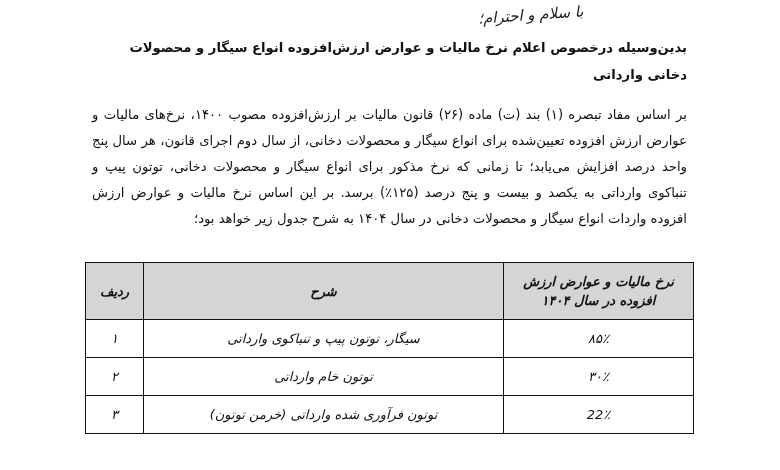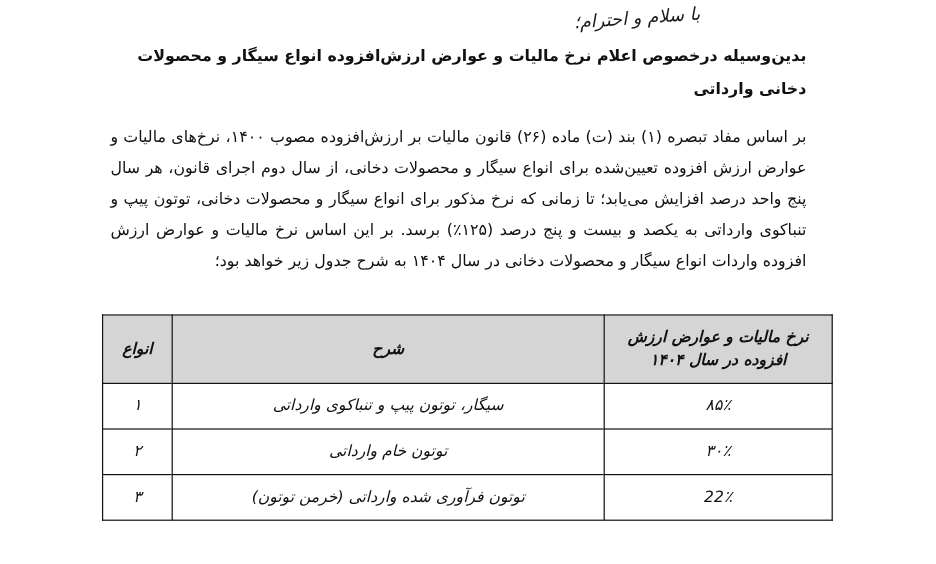--- a/index.html
+++ b/index.html
@@ -29,21 +29,21 @@
     font-size: 15px;
     font-style: italic;
     color: #1a1a1a;
     transform: rotate(-4deg);
     letter-spacing: 0.5px;
     white-space: nowrap;
   }
   .body-block {
     position: absolute;
     top: 34px;
-    right: 108px;
+    right: 93px;
     left: 92px;
   }
   p {
     margin: 0 0 2px 0;
     font-size: 13.2px;
     line-height: 26px;
     text-align: justify;
     text-justify: inter-word;
   }
   p.lead {
@@ -116,21 +116,21 @@
     <table>
       <colgroup>
         <col class="c-rate">
         <col class="c-desc">
         <col class="c-no">
       </colgroup>
       <thead>
         <tr>
           <th>نرخ مالیات و عوارض ارزش افزوده در سال ۱۴۰۴</th>
           <th>شرح</th>
-          <th>انواع</th>
+          <th>ردیف</th>
         </tr>
       </thead>
       <tbody>
         <tr>
           <td class="rate nowrap">۸۵٪</td>
           <td class="desc">سیگار، توتون پیپ و تنباکوی وارداتی</td>
           <td class="no">۱</td>
         </tr>
         <tr>
           <td class="rate nowrap">۳۰٪</td>

